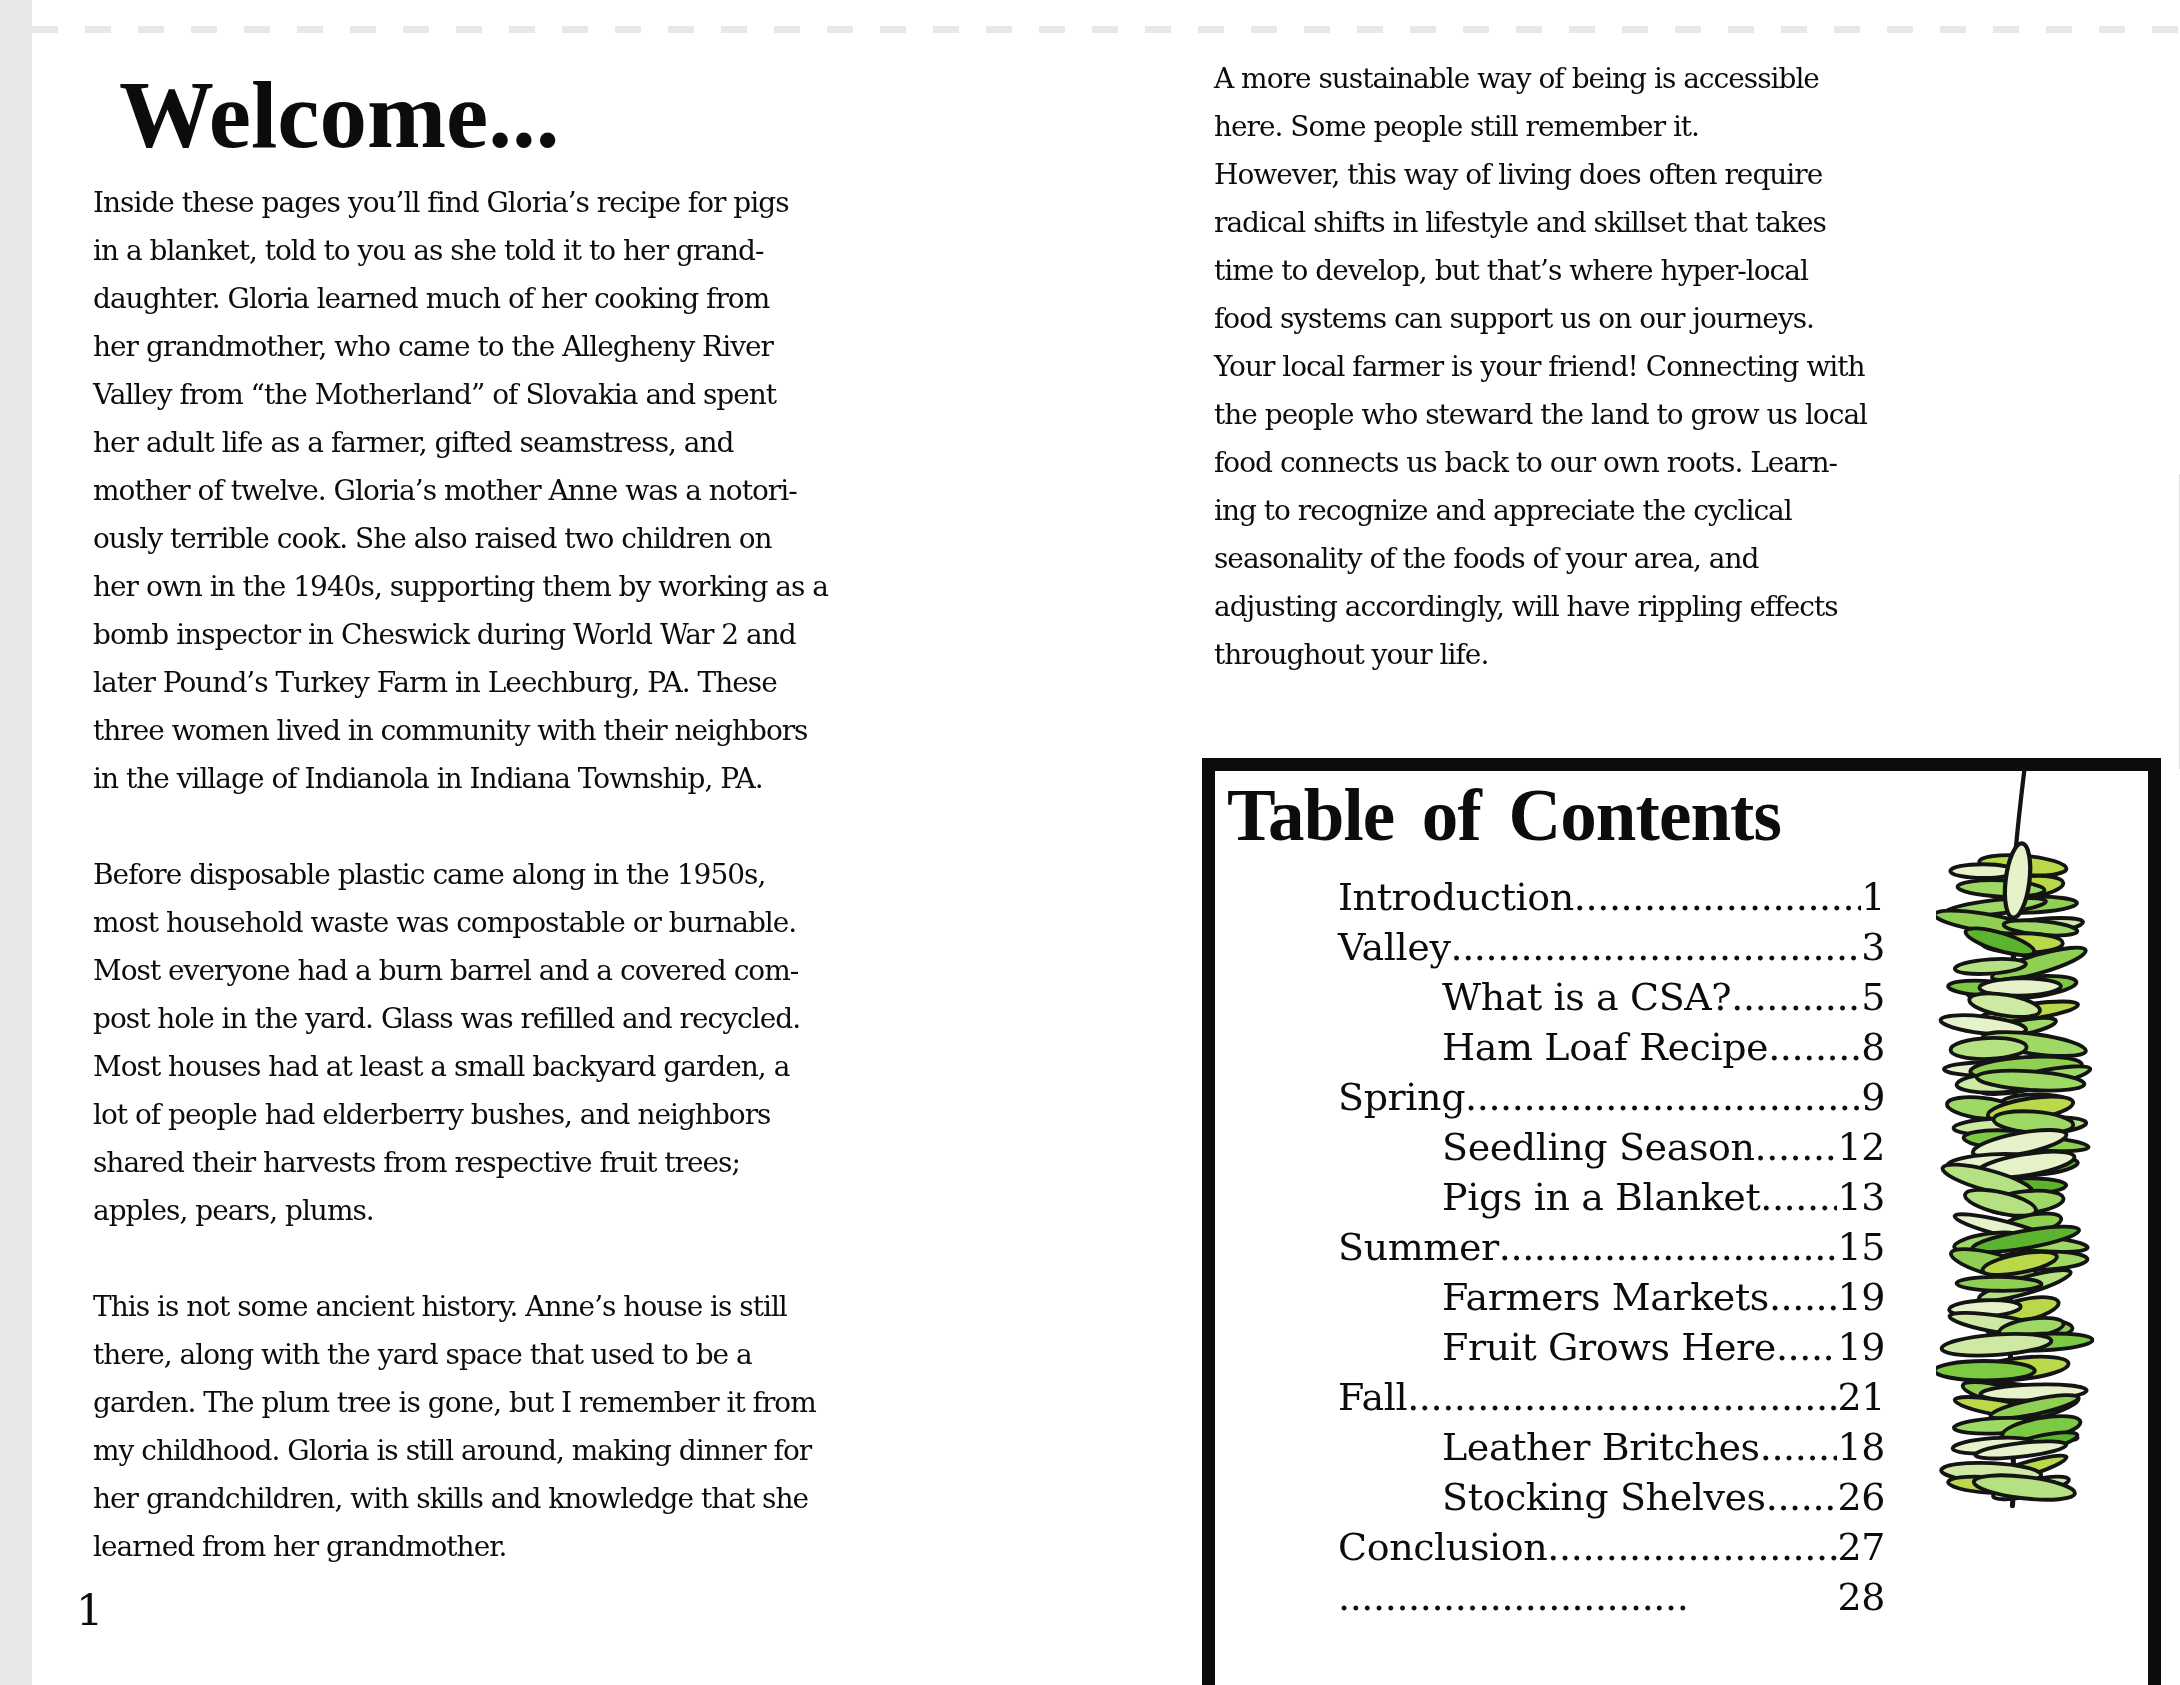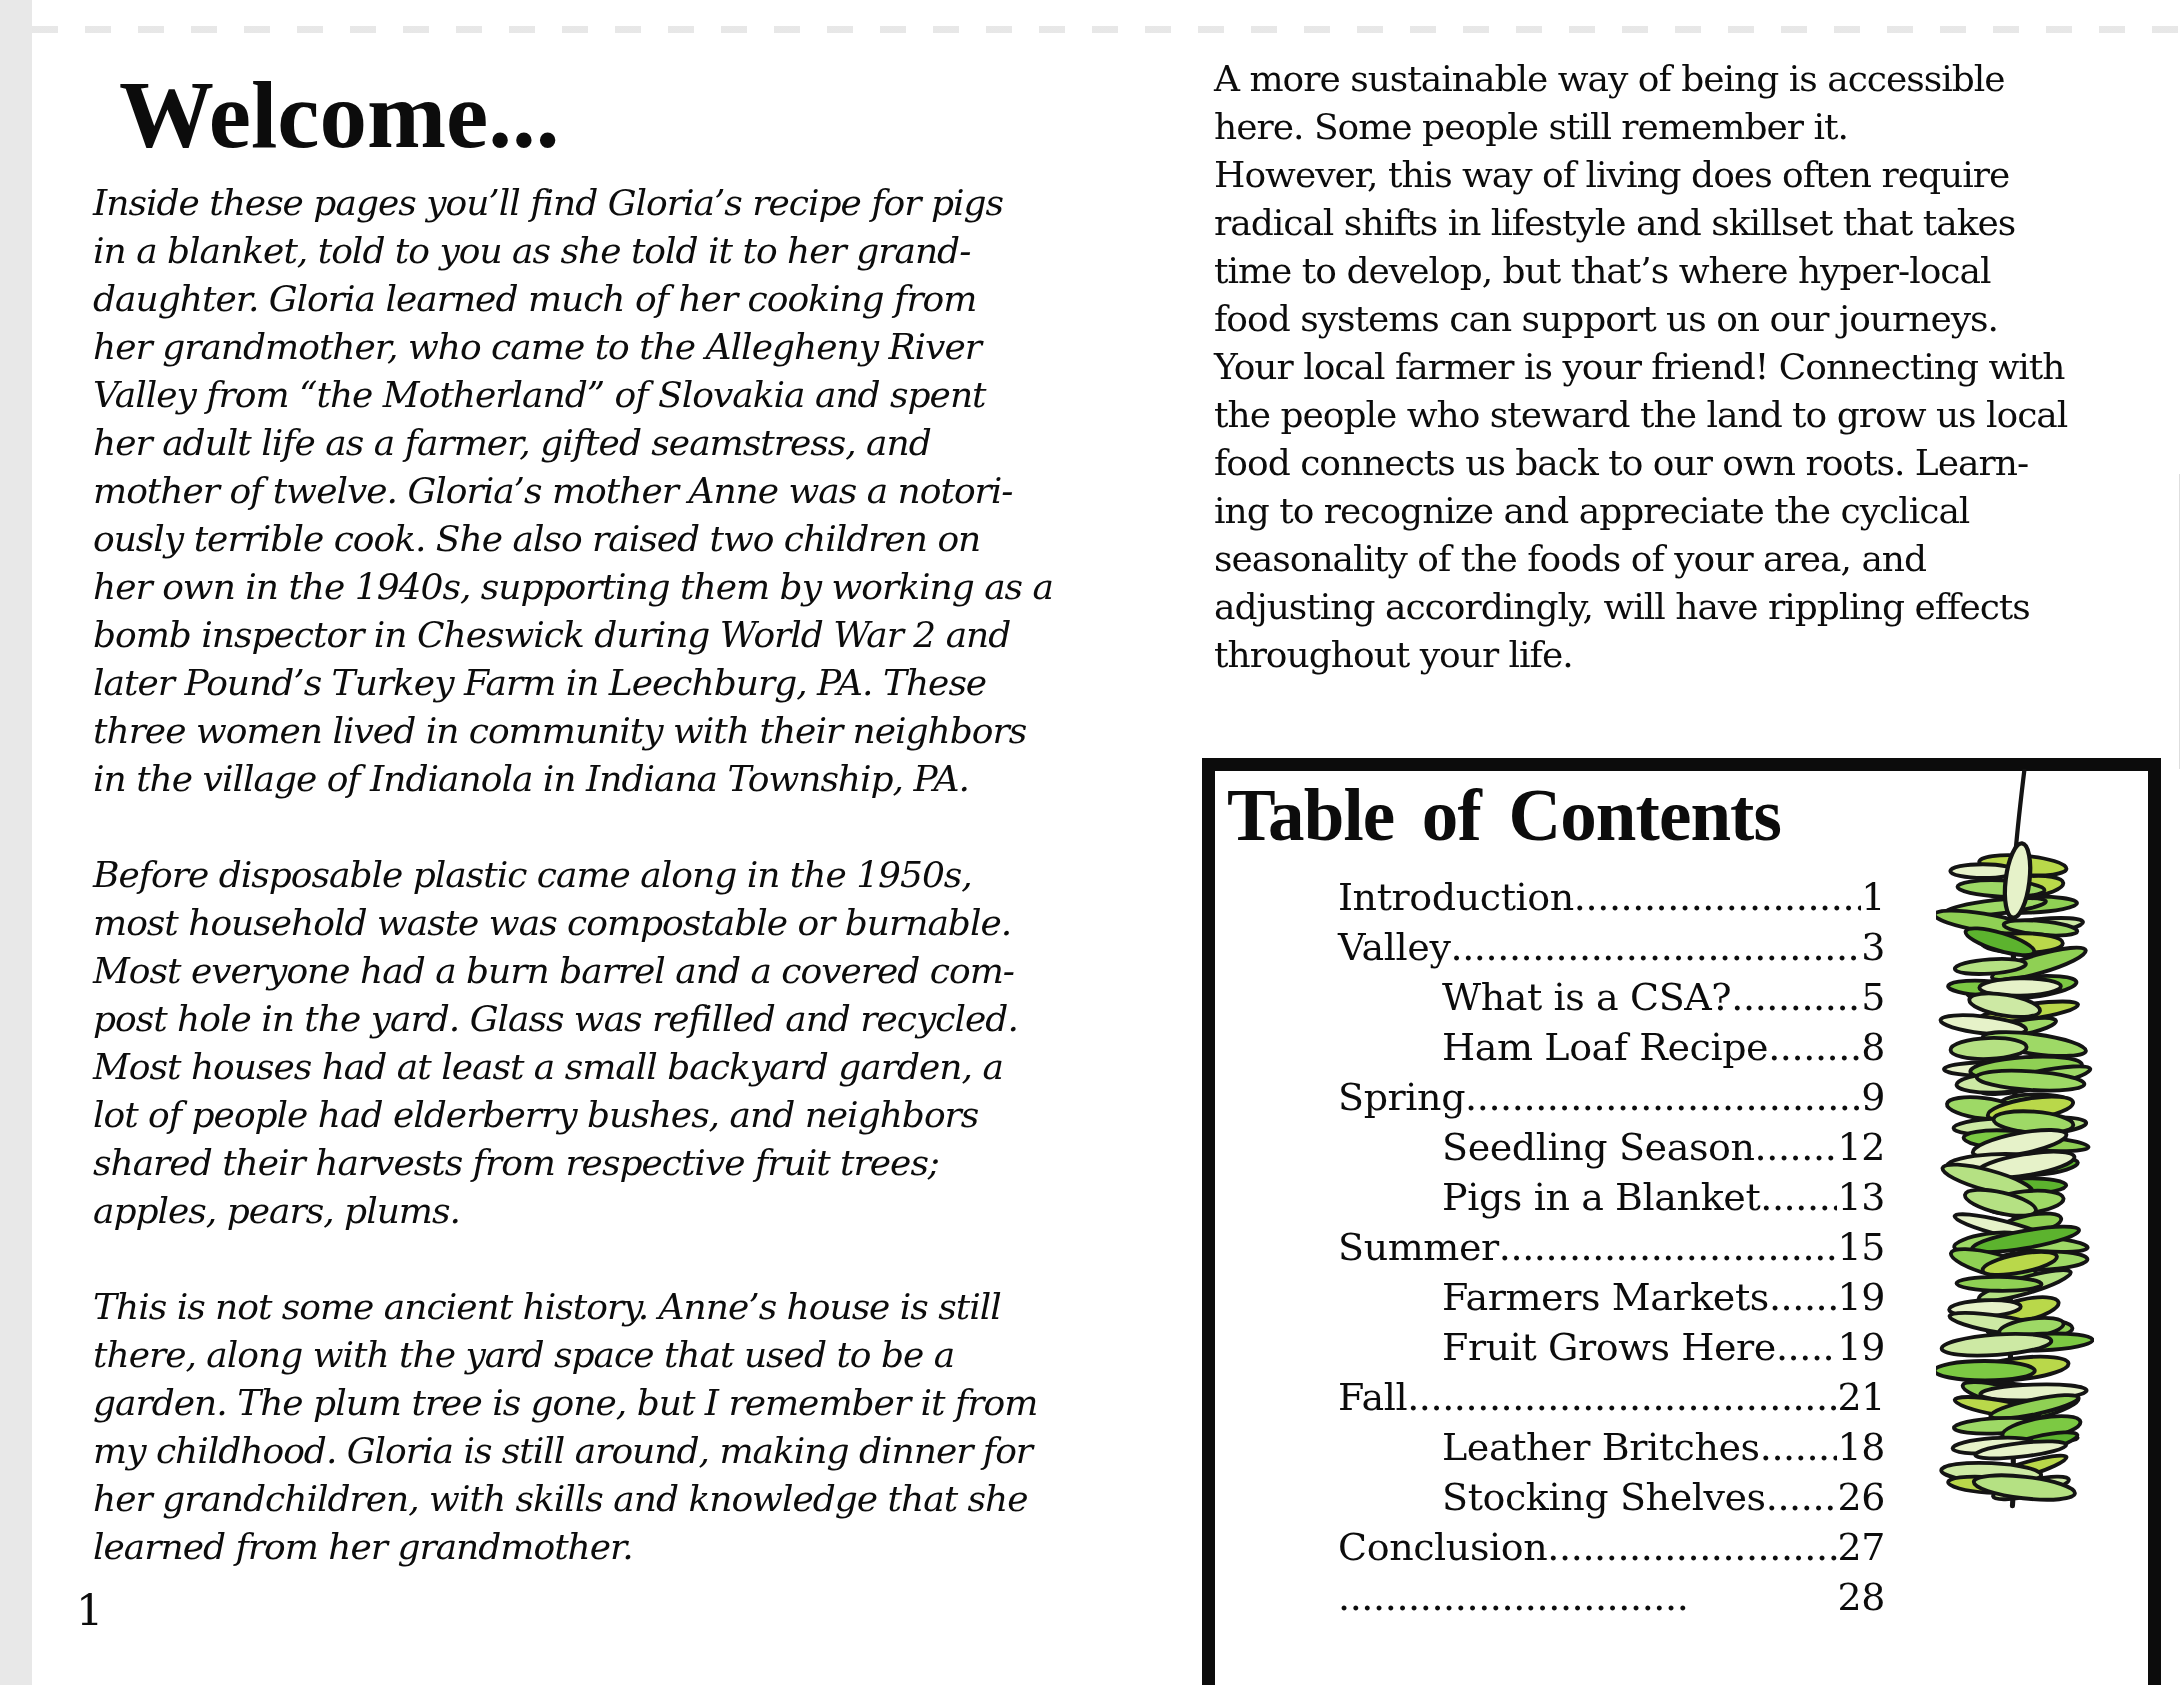--- a/index.html
+++ b/index.html
@@ -10,24 +10,24 @@
   .artifact-band{
     position:absolute;left:0;top:25.6px;width:2181px;height:7.7px;opacity:.4;
     background:repeating-linear-gradient(90deg,#c4c4c4 0 25.6px,transparent 25.6px 53px);
   }
   .artifact-streak{position:absolute;left:2147px;top:474px;width:2.6px;height:295px;background:#dedede;}
   .heading{
     position:absolute;left:87px;top:66px;margin:0;
     font-family:"Liberation Serif",serif;font-weight:bold;
     font-size:95px;line-height:1.05;letter-spacing:0px;white-space:pre;
   }
-  .body-col{position:absolute;font-size:36px;line-height:48px;letter-spacing:-1px;white-space:pre;}
+  .body-col{position:absolute;font-size:28px;line-height:48px;letter-spacing:-1px;white-space:pre;}
   .left-col{left:61px;top:179px;width:1035px;}
   .right-col{left:1182px;top:55px;width:954px;}
-  .para{margin:0 0 48px 0;white-space:pre;font-style:italic;}
+  .para{margin:0 0 48px 0;white-space:pre;}
   .para:last-child{margin-bottom:0;}
   .pagenum{position:absolute;font-size:43px;line-height:1;}
   .pagenum-left{left:44px;top:1589px;}
   .toc-box{
     position:absolute;left:1170px;top:758px;width:959px;height:1089px;
     border:13.6px solid #0c0c0c;background:#ffffff;box-sizing:border-box;
   }
   .toc-title{
     margin:6.8px 0 0 12px;font-family:"Liberation Serif",serif;font-weight:bold;
     font-size:73px;line-height:1.05;letter-spacing:-0.9px;word-spacing:10.2px;white-space:pre;

